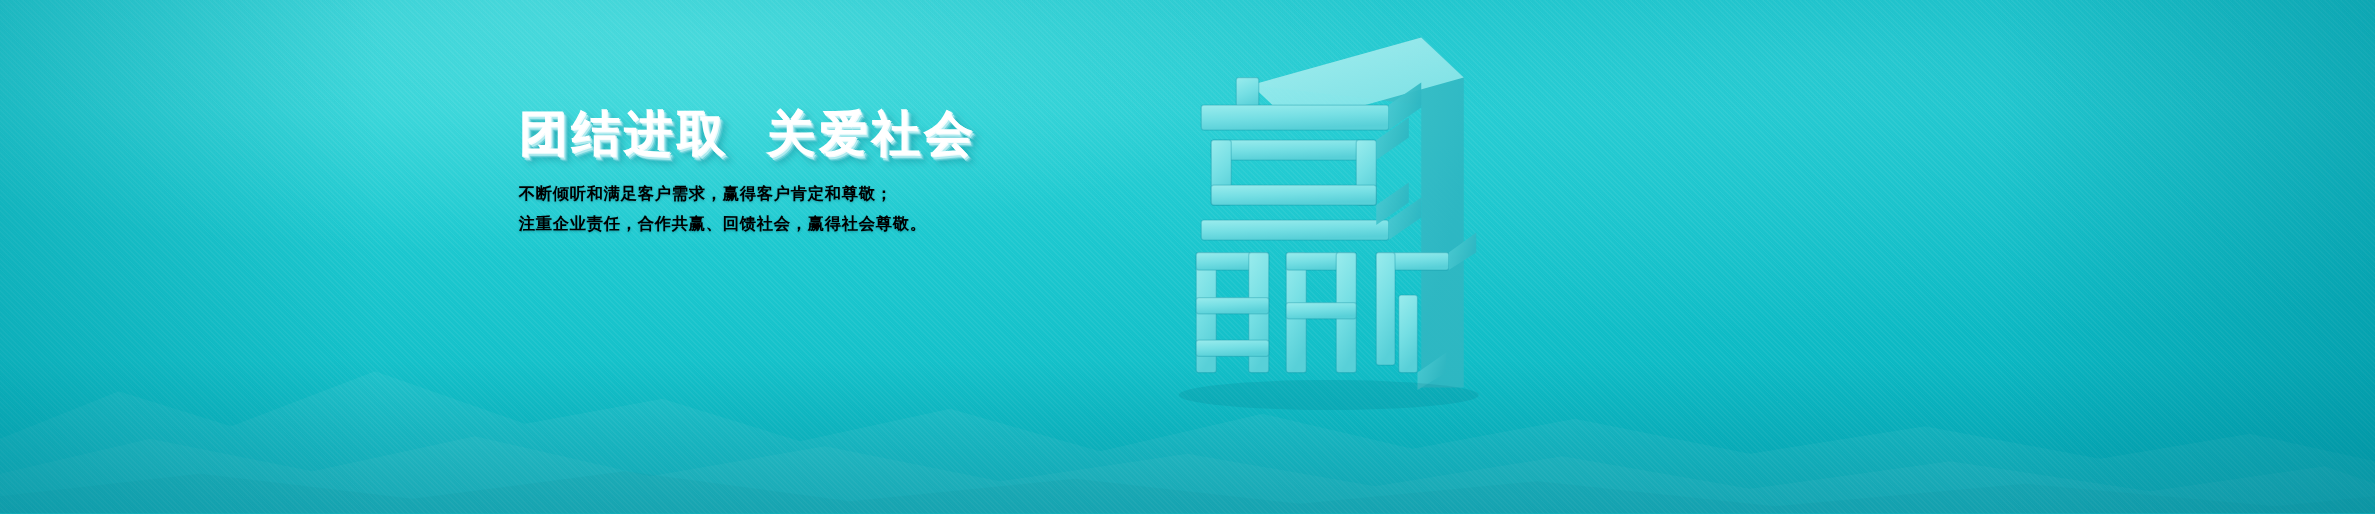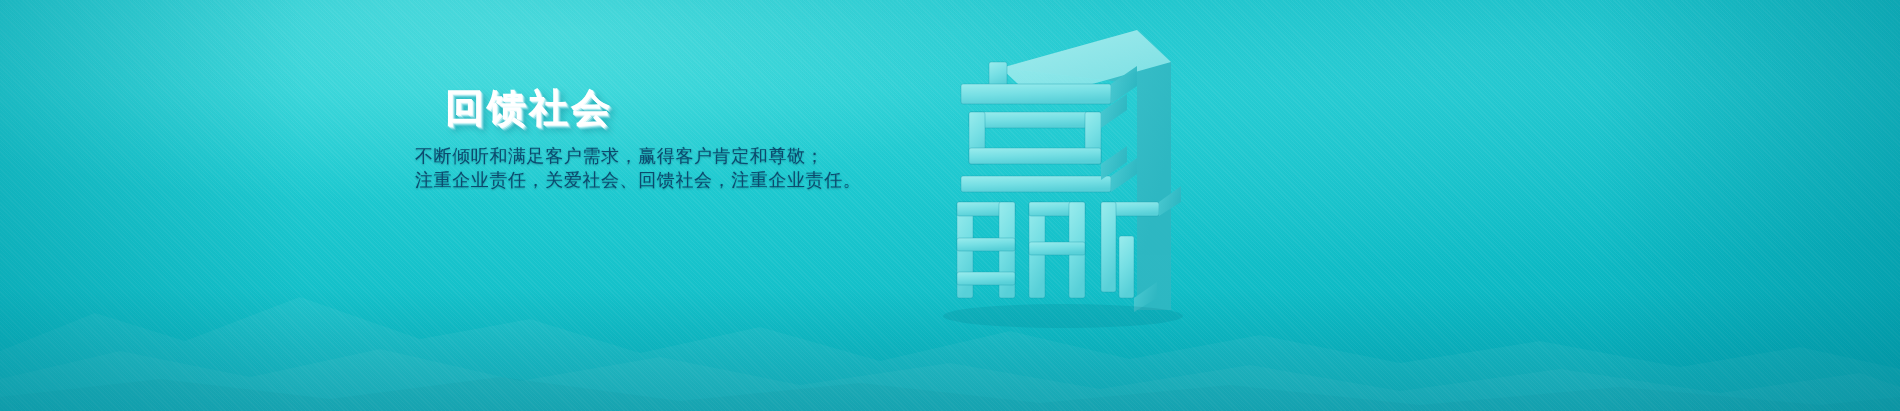--- a/index.html
+++ b/index.html
@@ -76,25 +76,25 @@
        5px 5px 6px rgba(0,96,112,.40);
   }
   .headline .seg-gap{display:inline-block;width:30px;}
 
   .tagline{
     margin:0;
     padding:0;
     list-style:none;
   }
   .tagline li{
-    font-size:18px;
+    font-size:13px;
     line-height:24px;
-    color:#0c4a6e;
+    color:#000000;
     letter-spacing:.6px;
-    font-weight:400;
+    font-weight:700;
     white-space:nowrap;
     text-shadow:0 1px 2px rgba(0,90,105,.45);
   }
 
   
   .sculpture{
     position:absolute;
     left:905px;
     top:10px;
     width:300px;
@@ -182,23 +182,24 @@
         <path d="M254,192 L276,176 L276,192 L254,206 Z"></path>
         <path d="M229,288 L252,272 L252,288 L229,302 Z"></path>
       </g>
 
       <ellipse cx="158" cy="306" rx="120" ry="12" fill="rgba(0,110,128,.16)"></ellipse>
     </svg>
   </div>
 
   <div class="content">
     <h1 class="headline">
+      <span>团结进取</span>
       <span class="seg-gap"></span>
-      <span>回馈社会</span>
+      <span>关爱社会</span>
     </h1>
 
     <ul class="tagline">
       <li>不断倾听和满足客户需求，赢得客户肯定和尊敬；</li>
-      <li>注重企业责任，关爱社会、回馈社会，注重企业责任。</li>
+      <li>注重企业责任，合作共赢、回馈社会，赢得社会尊敬。</li>
     </ul>
   </div>
 
 </div>
 
 </body></html>

